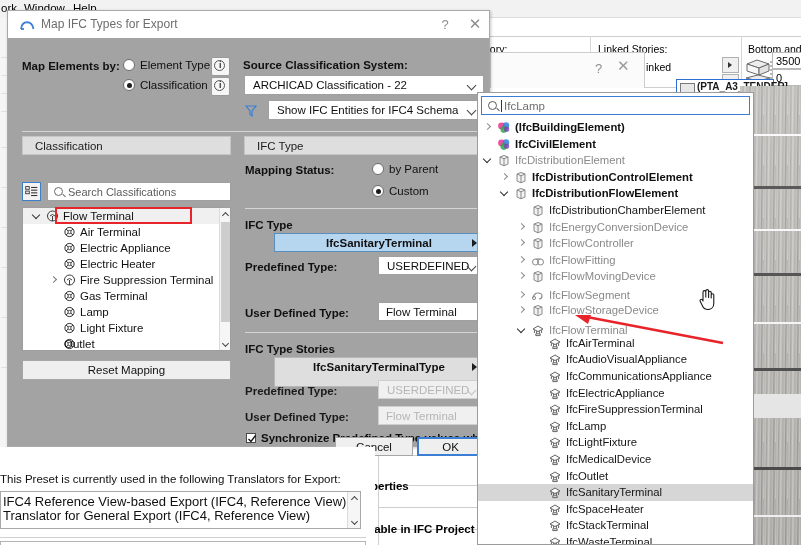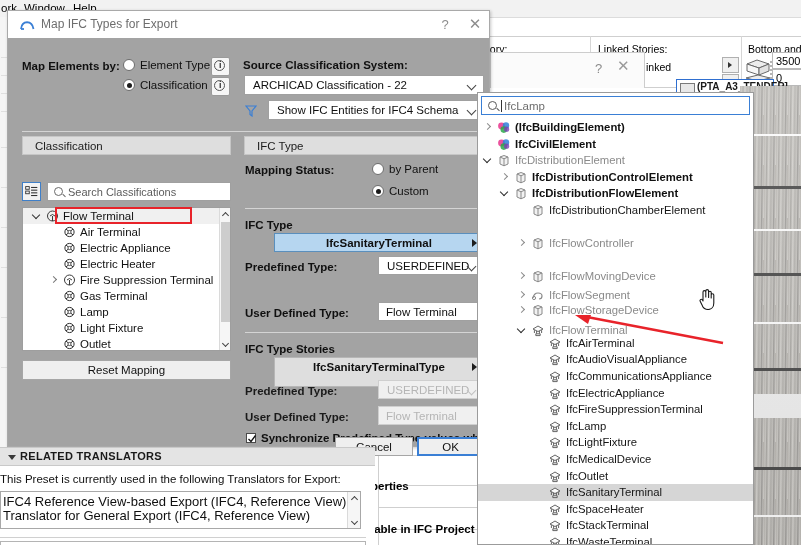--- a/index.html
+++ b/index.html
@@ -299,21 +299,21 @@
         <span class="ph">Search Classifications</span>
       </div>
       <div id="clsTree">
           <div class="row" style="top: 128px;">
             <svg class="cico" style="left:40px" viewBox="0 0 13 12">
               <circle cx="6.5" cy="6" r="4.6" fill="none" stroke="#2e2e2e" stroke-width="1"></circle>
               <line x1="3" y1="3" x2="10" y2="9" stroke="#2e2e2e" stroke-width="1"></line>
               <line x1="10" y1="3" x2="3" y2="9" stroke="#2e2e2e" stroke-width="1"></line>
               <circle cx="6.5" cy="6" r="1.6" fill="#fff" stroke="#2e2e2e" stroke-width=".8"></circle>
             </svg>
-            <span class="rowtx" style="left:57px">Outlet</span>
+            <span class="rowtx" style="left:41px">Outlet</span>
           </div>
           <div class="row" style="top: 112px;">
             <svg class="cico" style="left:40px" viewBox="0 0 13 12">
               <circle cx="6.5" cy="6" r="4.6" fill="none" stroke="#2e2e2e" stroke-width="1"></circle>
               <line x1="3" y1="3" x2="10" y2="9" stroke="#2e2e2e" stroke-width="1"></line>
               <line x1="10" y1="3" x2="3" y2="9" stroke="#2e2e2e" stroke-width="1"></line>
               <circle cx="6.5" cy="6" r="1.6" fill="#fff" stroke="#2e2e2e" stroke-width=".8"></circle>
             </svg>
             <span class="rowtx" style="left:57px">Light Fixture</span>
           </div>
@@ -508,29 +508,47 @@
         <span class="tx bold" style="left:54px">IfcDistributionFlowElement</span>
       </div>
       <div class="row" style="top: 83px;">
         <svg class="ico" style="left:53px" viewBox="0 0 14 13">
           <path d="M3 3 L7 1.5 L11 3 L11 10 L7 11.8 L3 10 Z" fill="#f2f2f2" stroke="#8a8a8a" stroke-width="1"></path>
           <path d="M3 3 L7 4.8 L11 3" fill="none" stroke="#8a8a8a" stroke-width="1"></path>
           <path d="M7 4.8 L7 11.8" stroke="#8a8a8a" stroke-width="1"></path>
         </svg>
         <span class="tx dark" style="left:71px">IfcDistributionChamberElement</span>
       </div>
+      <div class="row" style="top: 99.6px;">
+        <span class="arw r" style="left:41px"></span>
+        <svg class="ico" style="left:53px" viewBox="0 0 14 13">
+          <path d="M3 3 L7 1.5 L11 3 L11 10 L7 11.8 L3 10 Z" fill="#f2f2f2" stroke="#8a8a8a" stroke-width="1"></path>
+          <path d="M3 3 L7 4.8 L11 3" fill="none" stroke="#8a8a8a" stroke-width="1"></path>
+          <path d="M7 4.8 L7 11.8" stroke="#8a8a8a" stroke-width="1"></path>
+        </svg>
+        <span class="tx norm" style="left:71px">IfcEnergyConversionDevice</span>
+      </div>
       <div class="row" style="top: 116.2px;">
         <span class="arw r" style="left:41px"></span>
         <svg class="ico" style="left:53px" viewBox="0 0 14 13">
           <path d="M3 3 L7 1.5 L11 3 L11 10 L7 11.8 L3 10 Z" fill="#f2f2f2" stroke="#8a8a8a" stroke-width="1"></path>
           <path d="M3 3 L7 4.8 L11 3" fill="none" stroke="#8a8a8a" stroke-width="1"></path>
           <path d="M7 4.8 L7 11.8" stroke="#8a8a8a" stroke-width="1"></path>
         </svg>
         <span class="tx norm" style="left:71px">IfcFlowController</span>
       </div>
+      <div class="row" style="top: 132.8px;">
+        <span class="arw r" style="left:41px"></span>
+        <svg class="ico" style="left:53px" viewBox="0 0 14 13">
+          <circle cx="4.5" cy="8" r="3" fill="none" stroke="#8a8a8a" stroke-width="1"></circle>
+          <circle cx="9.5" cy="8" r="3" fill="none" stroke="#8a8a8a" stroke-width="1"></circle>
+          <path d="M4.5 5 L9.5 5" stroke="#8a8a8a" stroke-width="1"></path>
+        </svg>
+        <span class="tx norm" style="left:71px">IfcFlowFitting</span>
+      </div>
       <div class="row" style="top: 149.4px;">
         <span class="arw r" style="left:41px"></span>
         <svg class="ico" style="left:53px" viewBox="0 0 14 13">
           <path d="M3 3 L7 1.5 L11 3 L11 10 L7 11.8 L3 10 Z" fill="#f2f2f2" stroke="#8a8a8a" stroke-width="1"></path>
           <path d="M3 3 L7 4.8 L11 3" fill="none" stroke="#8a8a8a" stroke-width="1"></path>
           <path d="M7 4.8 L7 11.8" stroke="#8a8a8a" stroke-width="1"></path>
         </svg>
         <span class="tx norm" style="left:71px">IfcFlowMovingDevice</span>
       </div>
       <div class="row" style="top: 168px;">
@@ -669,24 +687,20 @@
 <svg id="arrow" viewBox="0 0 150 32">
   <line x1="148" y1="30" x2="12" y2="4" stroke="#e8232a" stroke-width="2.4"></line>
   <path d="M0 2 L16 2 L13 11 Z" fill="#e8232a"></path>
 </svg>
 
 <svg id="cursor" viewBox="0 0 18 22">
   <path d="M5 13 L5 4 a1.4 1.4 0 0 1 2.8 0 L7.8 9 L7.8 3 a1.4 1.4 0 0 1 2.8 0 L10.6 9.5 L10.6 4.5 a1.3 1.3 0 0 1 2.6 0 L13.2 10 L13.2 7 a1.3 1.3 0 0 1 2.6 0 L15.8 15 c0 4 -2.4 6.5 -5.6 6.5 c-3.2 0 -5.5 -2 -6.3 -4.8 L2.2 13.2 a1.3 1.3 0 0 1 2 -1.6 Z" fill="#ffffff" stroke="#1a1a1a" stroke-width="1.1" stroke-linejoin="round"></path>
 </svg>
 
 <div id="related">
-  <div id="relHdr">
-    <span class="tri"></span>
-    <span class="t">RELATED TRANSLATORS</span>
-  </div>
   <div id="relDesc">This Preset is currently used in the following Translators for Export:</div>
   <div id="relList">
     <div class="li" style="top:2px">IFC4 Reference View-based Export (IFC4, Reference View)</div>
     <div class="li" style="top:16px">Translator for General Export (IFC4, Reference View)</div>
     <div class="vscroll" style="width:13px;">
       <div class="up" style="width:13px;">
           <span class="ch u" style="top:5px;left:4px"></span>
         </div>
       <div class="dn" style="width:13px;">
           <span class="ch d" style="top:3px;left:4px"></span>

